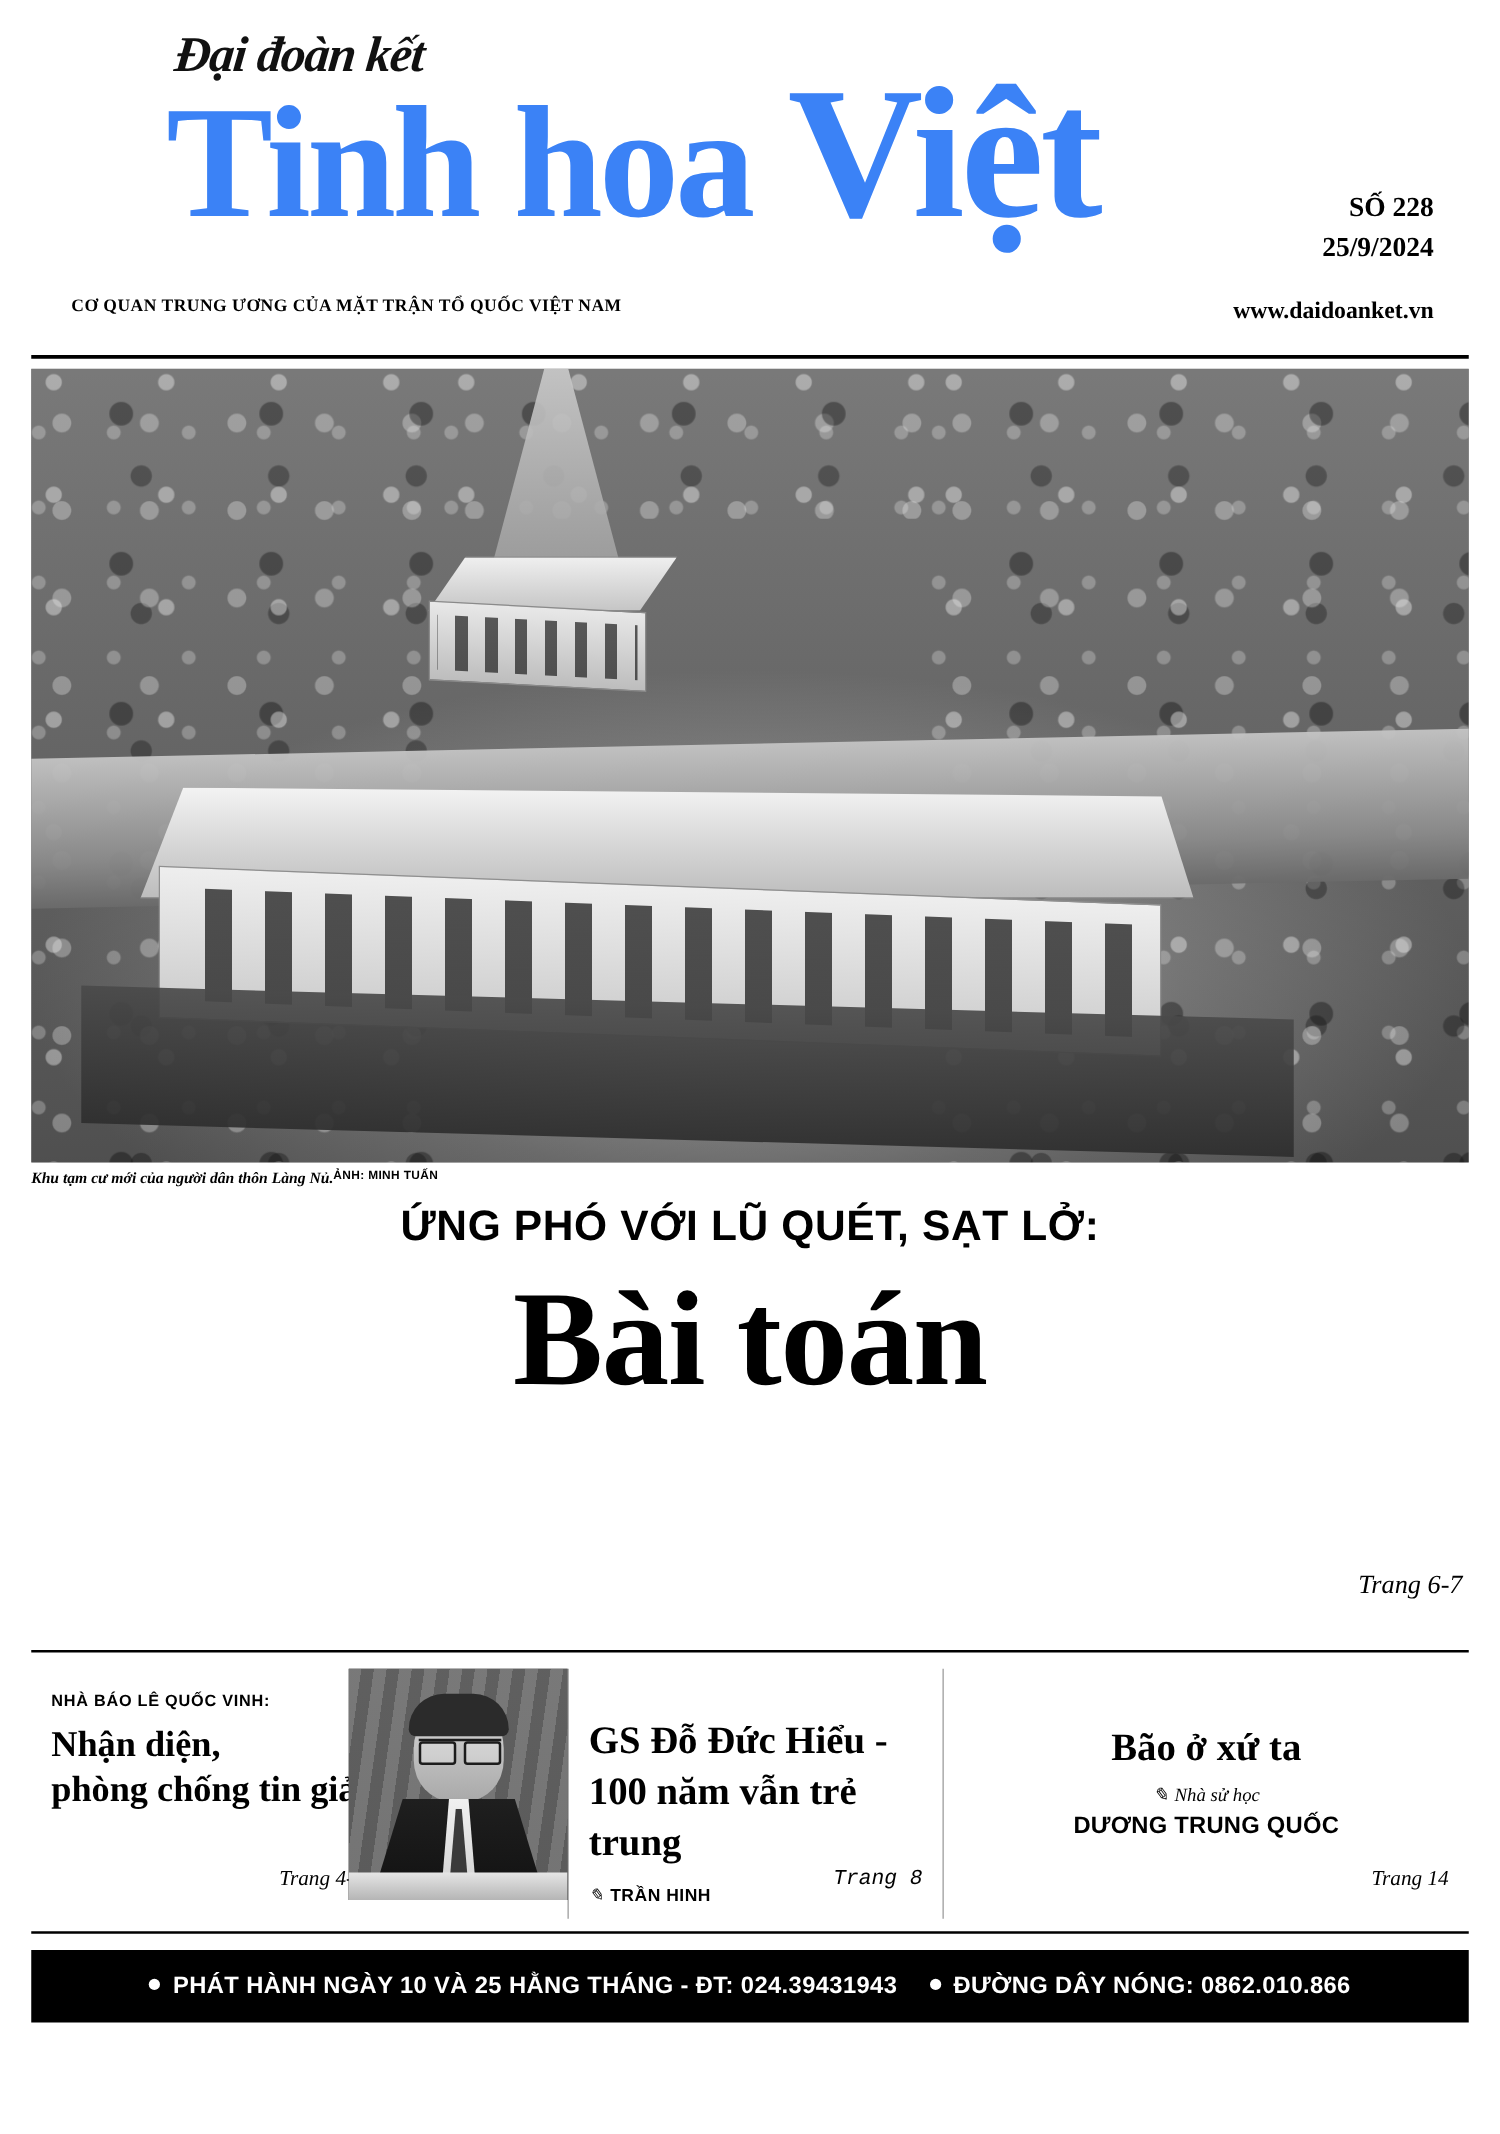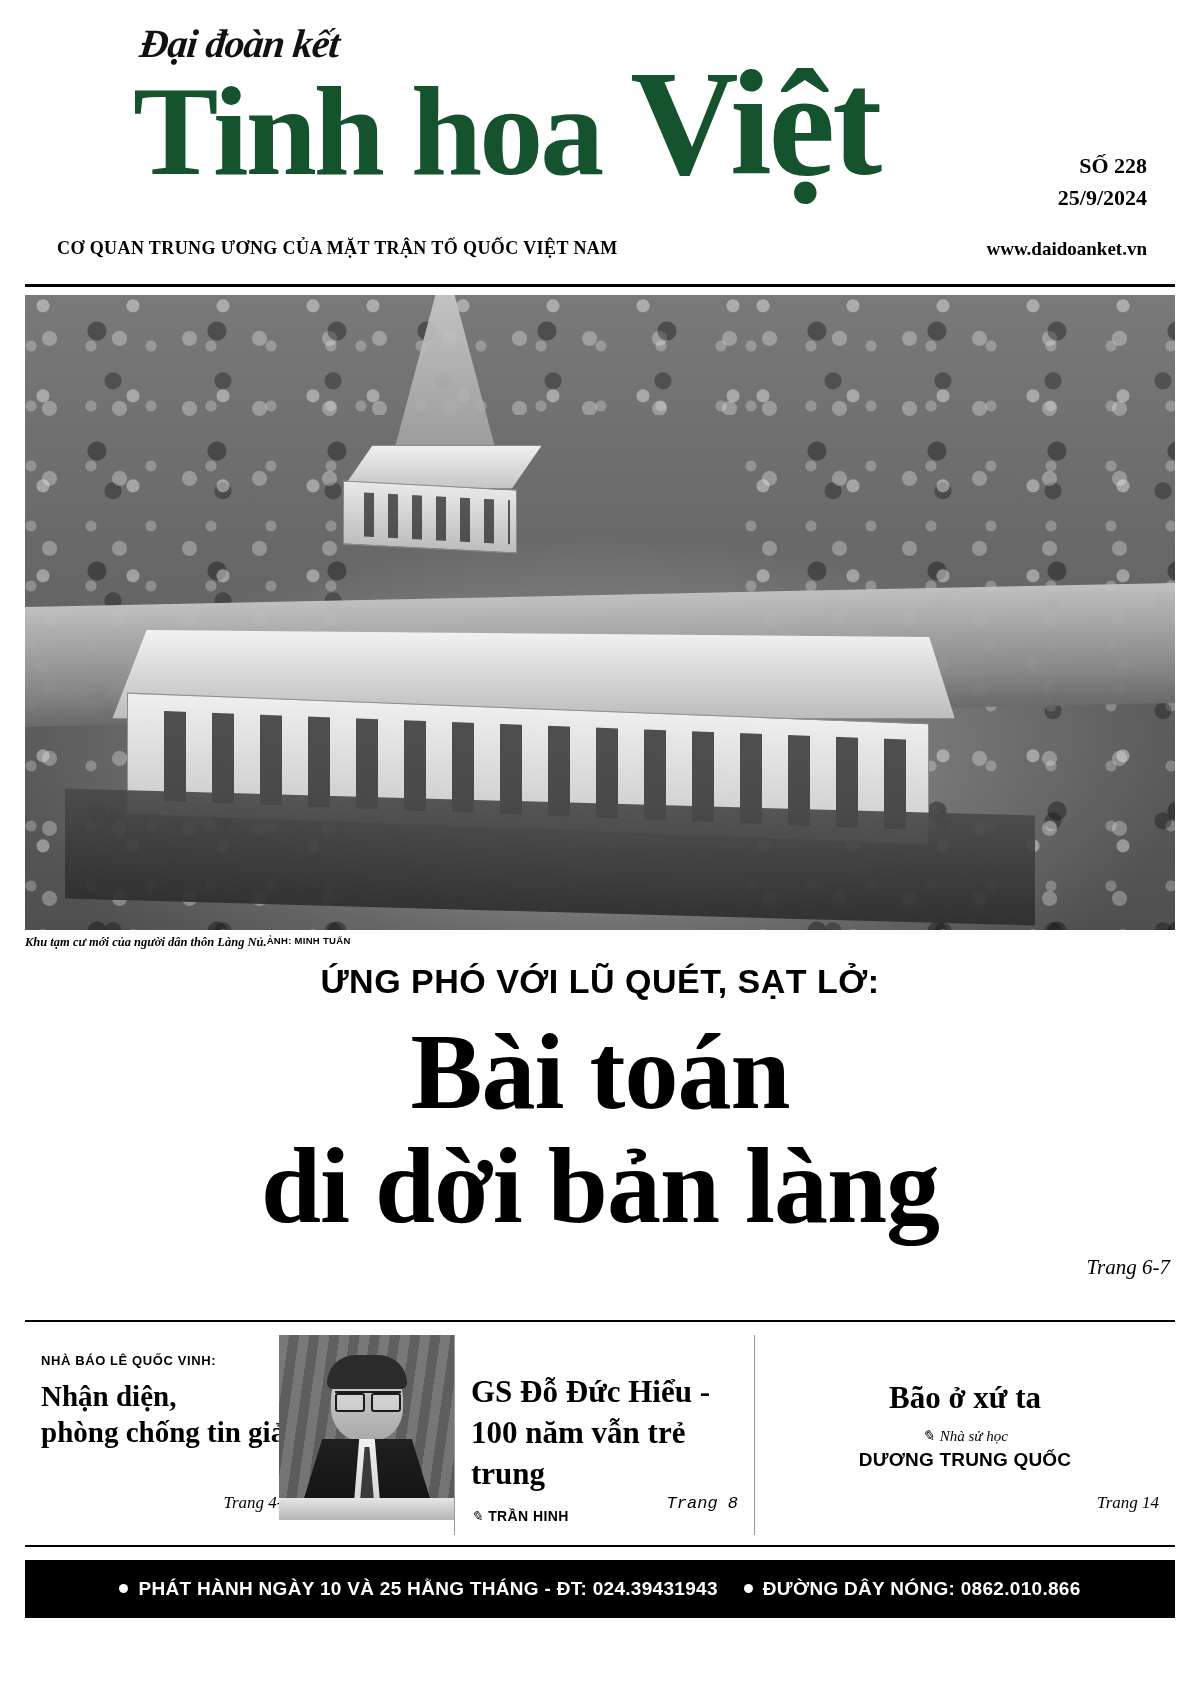--- a/index.html
+++ b/index.html
@@ -34,40 +34,40 @@
     transform:skewX(-6deg);
   }
   .brand-main{
     position:absolute;
     left:108px; top:58px;
     font-family:"Liberation Serif", serif;
     font-weight:bold;
     font-size:128px;
     line-height:130px;
     letter-spacing:-3px;
-    color:#14532d;
+    color:#3b82f6;
     white-space:nowrap;
   }
   .brand-main .big{
     font-size:150px;
     line-height:130px;
   }
   .issue{
     position:absolute;
     right:28px; top:150px;
     text-align:right;
     font-family:"Liberation Serif", serif;
     font-weight:bold;
     font-size:22px;
     line-height:32px;
   }
   .subline{
     position:absolute;
     left:32px; top:238px;
-    font-size:18px;
+    font-size:14px;
     font-weight:bold;
     letter-spacing:.4px;
     font-family:"Liberation Serif", serif;
   }
   .website{
     position:absolute;
     right:28px; top:238px;
     font-size:19px;
     font-weight:bold;
     font-family:"Liberation Serif", serif;
@@ -373,21 +373,20 @@
     </div>
   </div>
 
   <div class="cap-row">
     <div class="cap-left">Khu tạm cư mới của người dân thôn Làng Nủ.</div>
     <div class="cap-right">ẢNH: MINH TUẤN</div>
   </div>
 
   <div class="kicker">ỨNG PHÓ VỚI LŨ QUÉT, SẠT LỞ:</div>
   <div class="head1">Bài toán</div>
-  <div class="head2">di dời bản làng</div>
   <div class="page-ref">Trang 6-7</div>
 
   <div class="rule mid"></div>
 
   <div class="teasers">
 
     <div class="teaser t1">
       <div class="txt">
         <div class="eyebrow">NHÀ BÁO LÊ QUỐC VINH:</div>
         <div class="title">

